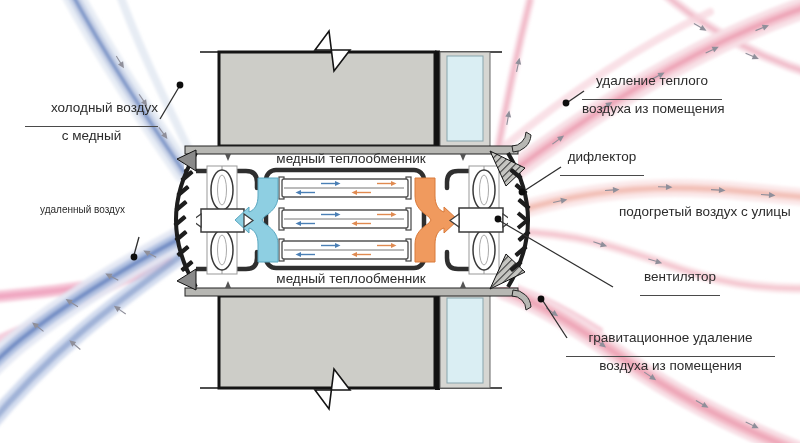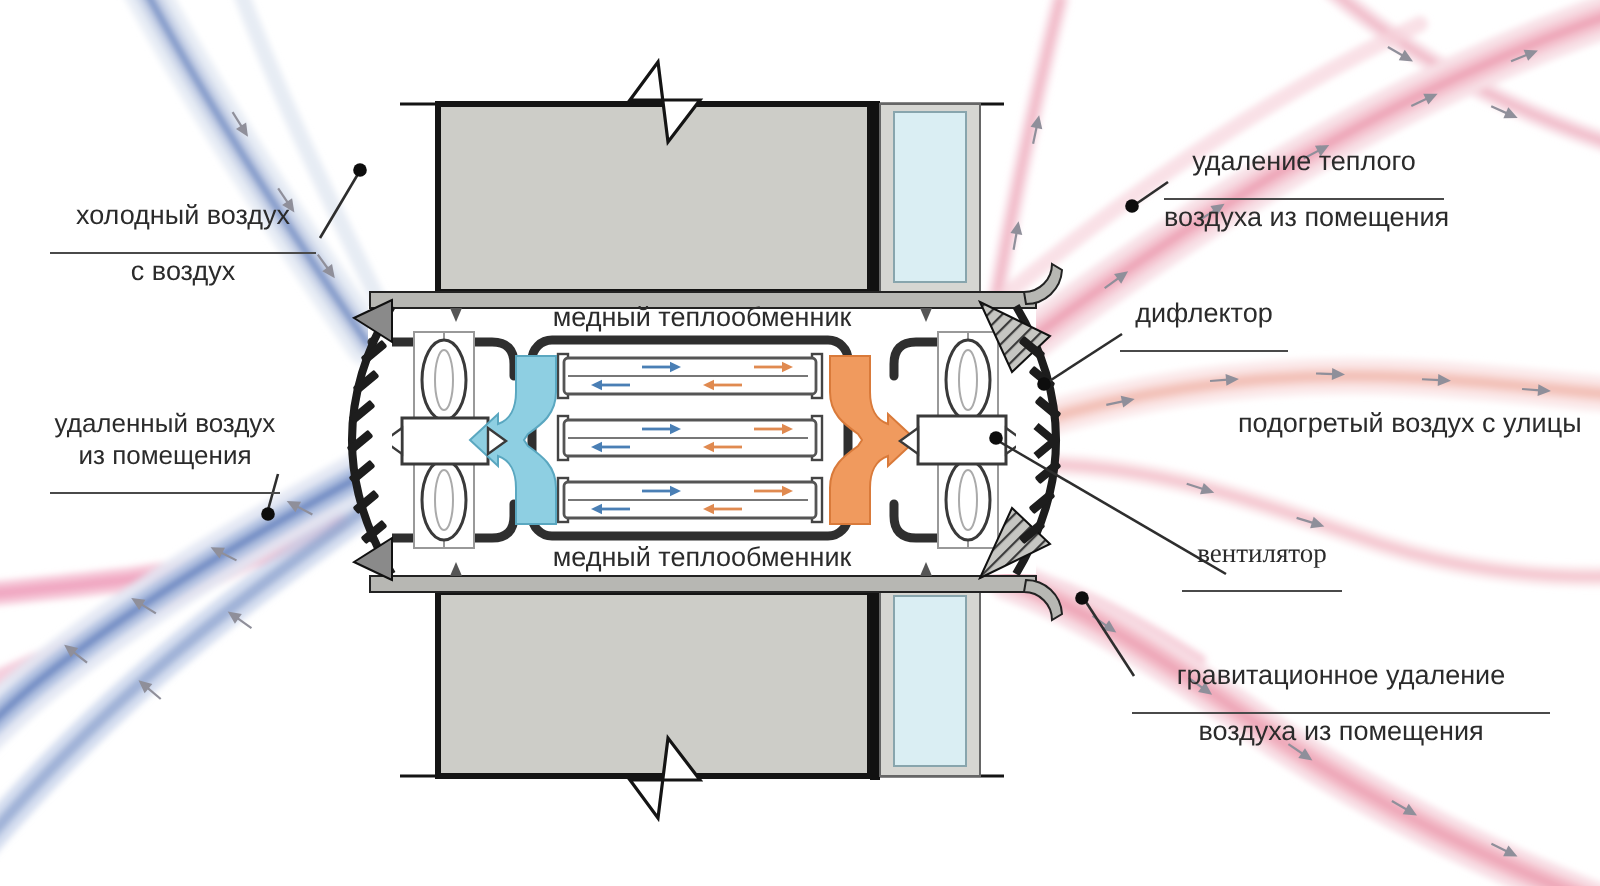--- a/index.html
+++ b/index.html
@@ -4,22 +4,22 @@
 <style>
   html,body{margin:0;padding:0;background:#fff;}
   .stage{position:relative;width:800px;height:443px;overflow:hidden;background:#fff;
          font-family:"Liberation Sans",sans-serif;}
   .scene{position:absolute;left:0;top:0;}
   .label{position:absolute;font-size:13.5px;line-height:1.22;color:#2b2b2b;
          font-weight:500;z-index:5;white-space:nowrap;}
   .ln{display:block;}
   .u{border-bottom:1.3px solid #4a4a4a;padding-bottom:10px;margin-bottom:1px;}
   .ctr{text-align:center;}
-  .ar{text-align:center;}
-  .sm{font-size:13px;}
+  .ar{text-align:right;}
+  .sm{font-size:10px;}
 </style>
 </head>
 <body>
 
 <div class="stage">
 <svg class="scene" width="800" height="443" viewBox="0 0 800 443">
   <defs>
     <filter id="soften" x="-20%" y="-20%" width="140%" height="140%">
       <feGaussianBlur stdDeviation="1.5"></feGaussianBlur>
     </filter>
@@ -265,42 +265,41 @@
         <circle cx="522" cy="192" r="3.4" stroke="none"></circle>
     <line x1="613" y1="287" x2="500" y2="221"></line>
         <circle cx="498" cy="219" r="3.4" stroke="none"></circle>
     <line x1="567" y1="338" x2="543" y2="301"></line>
         <circle cx="541" cy="299" r="3.4" stroke="none"></circle>
   </g>
 </svg>
 
 <div class="label" style="left:25px;top:100px;width:133px;">
   <span class="ln u ar">холодный воздух</span>
-  <span class="ln ctr">с воздух</span>
+  <span class="ln ctr">с медный</span>
 </div>
 
 <div class="label sm" style="left:25px;top:204px;width:115px;">
   <span class="ln ctr">удаленный воздух</span>
-  <span class="ln ctr u">из помещения</span>
 </div>
 
 <div class="label" style="left:582px;top:73px;width:140px;">
   <span class="ln ctr u">удаление теплого</span>
   <span class="ln ctr">воздуха из помещения</span>
 </div>
 
 <div class="label" style="left:560px;top:149px;width:84px;">
   <span class="ln ctr u">дифлектор</span>
 </div>
 
 <div class="label" style="left:592px;top:204px;width:165px;margin-left:27px;">
   <span class="ln ctr">подогретый воздух с улицы</span>
 </div>
 
-<div class="label" style="left:591px;top:269px;width:80px;font-family:Liberation Serif, serif;">
+<div class="label" style="left:640px;top:269px;width:80px;">
   <span class="ln ctr u">вентилятор</span>
 </div>
 
 <div class="label" style="left:566px;top:330px;width:209px;">
   <span class="ln ctr u">гравитационное удаление</span>
   <span class="ln ctr">воздуха из помещения</span>
 </div>
 
 <div class="label" style="left:256px;top:151px;width:190px;">
   <span class="ln ctr">медный теплообменник</span>

